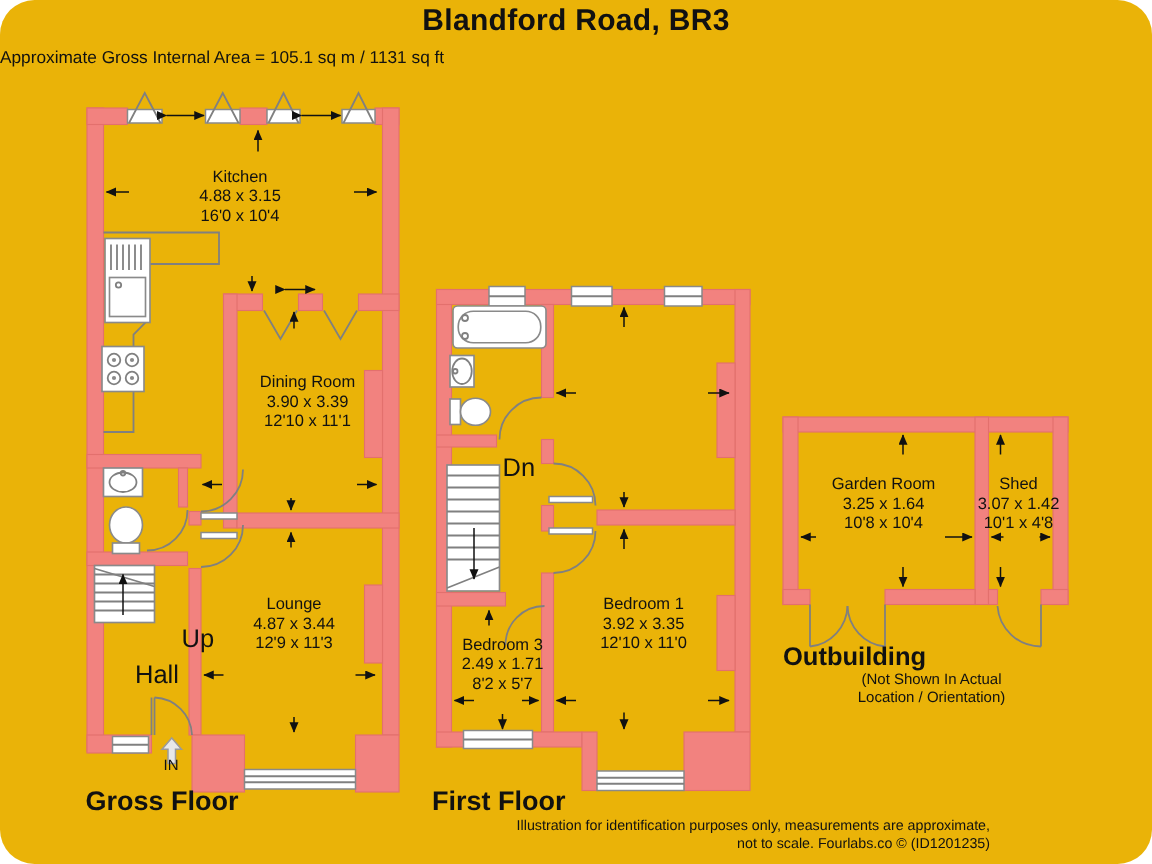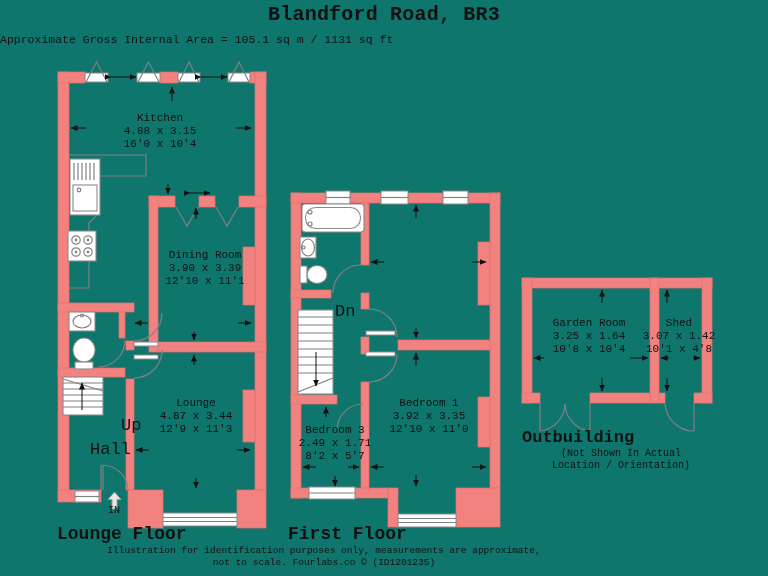--- a/index.html
+++ b/index.html
@@ -1,31 +1,31 @@
 <!DOCTYPE html>
 <html><head>
 <meta charset="utf-8">
 <style>
   html,body{margin:0;padding:0;background:#fff;}
-  #page{position:relative;width:768px;height:576px;background:#0f766e;overflow:hidden;
-        font-family:Liberation Mono, monospace;color:#111;}
+  #page{position:relative;width:768px;height:576px;background:#eab308;overflow:hidden;
+        font-family:Liberation Sans, sans-serif;color:#111;border-radius:23px;}
   #plan-svg{position:absolute;left:0;top:0;}
   .hdr-title{position:absolute;top:3px;left:0;width:768px;text-align:center;
              font-size:20px;font-weight:bold;letter-spacing:.2px;}
   .hdr-sub{position:absolute;top:33px;left:0;width:768px;font-size:11.5px;}
   .room-label{position:absolute;transform:translateX(-50%);text-align:center;
               font-size:11px;line-height:13px;white-space:nowrap;}
   .mini-label{position:absolute;font-size:17px;white-space:nowrap;}
   .in-label{position:absolute;font-size:10px;transform:translateX(-50%);}
   .floor-label{position:absolute;font-size:18px;font-weight:bold;white-space:nowrap;}
   .ob-note{position:absolute;transform:translateX(-50%);text-align:center;
            font-size:10px;line-height:12px;white-space:nowrap;}
   .ob-note span{display:block;}
-  .footer{position:absolute;top:545px;left:0;width:648px;text-align:center;
-          font-size:9.5px;line-height:11.5px;}
+  .footer{position:absolute;top:545px;left:0;width:648px;text-align:right;
+          font-size:9.5px;line-height:11.5px;padding-left:12px;}
   .footer span{display:block;}
   .walls rect{stroke:#e3706d;stroke-width:.75;}
   .ln{fill:none;stroke:#808080;stroke-width:1.2;}
   .win{fill:#ffffff;stroke:#8a8a8a;stroke-width:1;}
   .fx{fill:#ffffff;stroke:#8a8a8a;stroke-width:1.1;}
   .dim{stroke:#111;stroke-width:1;fill:none;}
 </style>
 </head>
 <body>
 
@@ -295,21 +295,21 @@
     <div>12'10 x 11'1</div>
   </div>
   <div class="room-label" style="left:196px;top:397px;">
     <div>Lounge</div>
     <div>4.87 x 3.44</div>
     <div>12'9 x 11'3</div>
   </div>
   <div class="mini-label" style="left:90px;top:440px;">Hall</div>
   <div class="mini-label" style="left:73px;top:416px;padding-left:48px;">Up</div>
   <div class="in-label" style="left:114px;top:505px;">IN</div>
-  <div class="floor-label" style="left:57px;top:524px;">Lounge Floor</div>
+  <div class="floor-label" style="left:57px;top:524px;">Gross Floor</div>
 
   <div class="room-label" style="left:429px;top:397px;">
     <div>Bedroom 1</div>
     <div>3.92 x 3.35</div>
     <div>12'10 x 11'0</div>
   </div>
   <div class="room-label" style="left:335px;top:424px;">
     <div>Bedroom 3</div>
     <div>2.49 x 1.71</div>
     <div>8'2 x 5'7</div>

